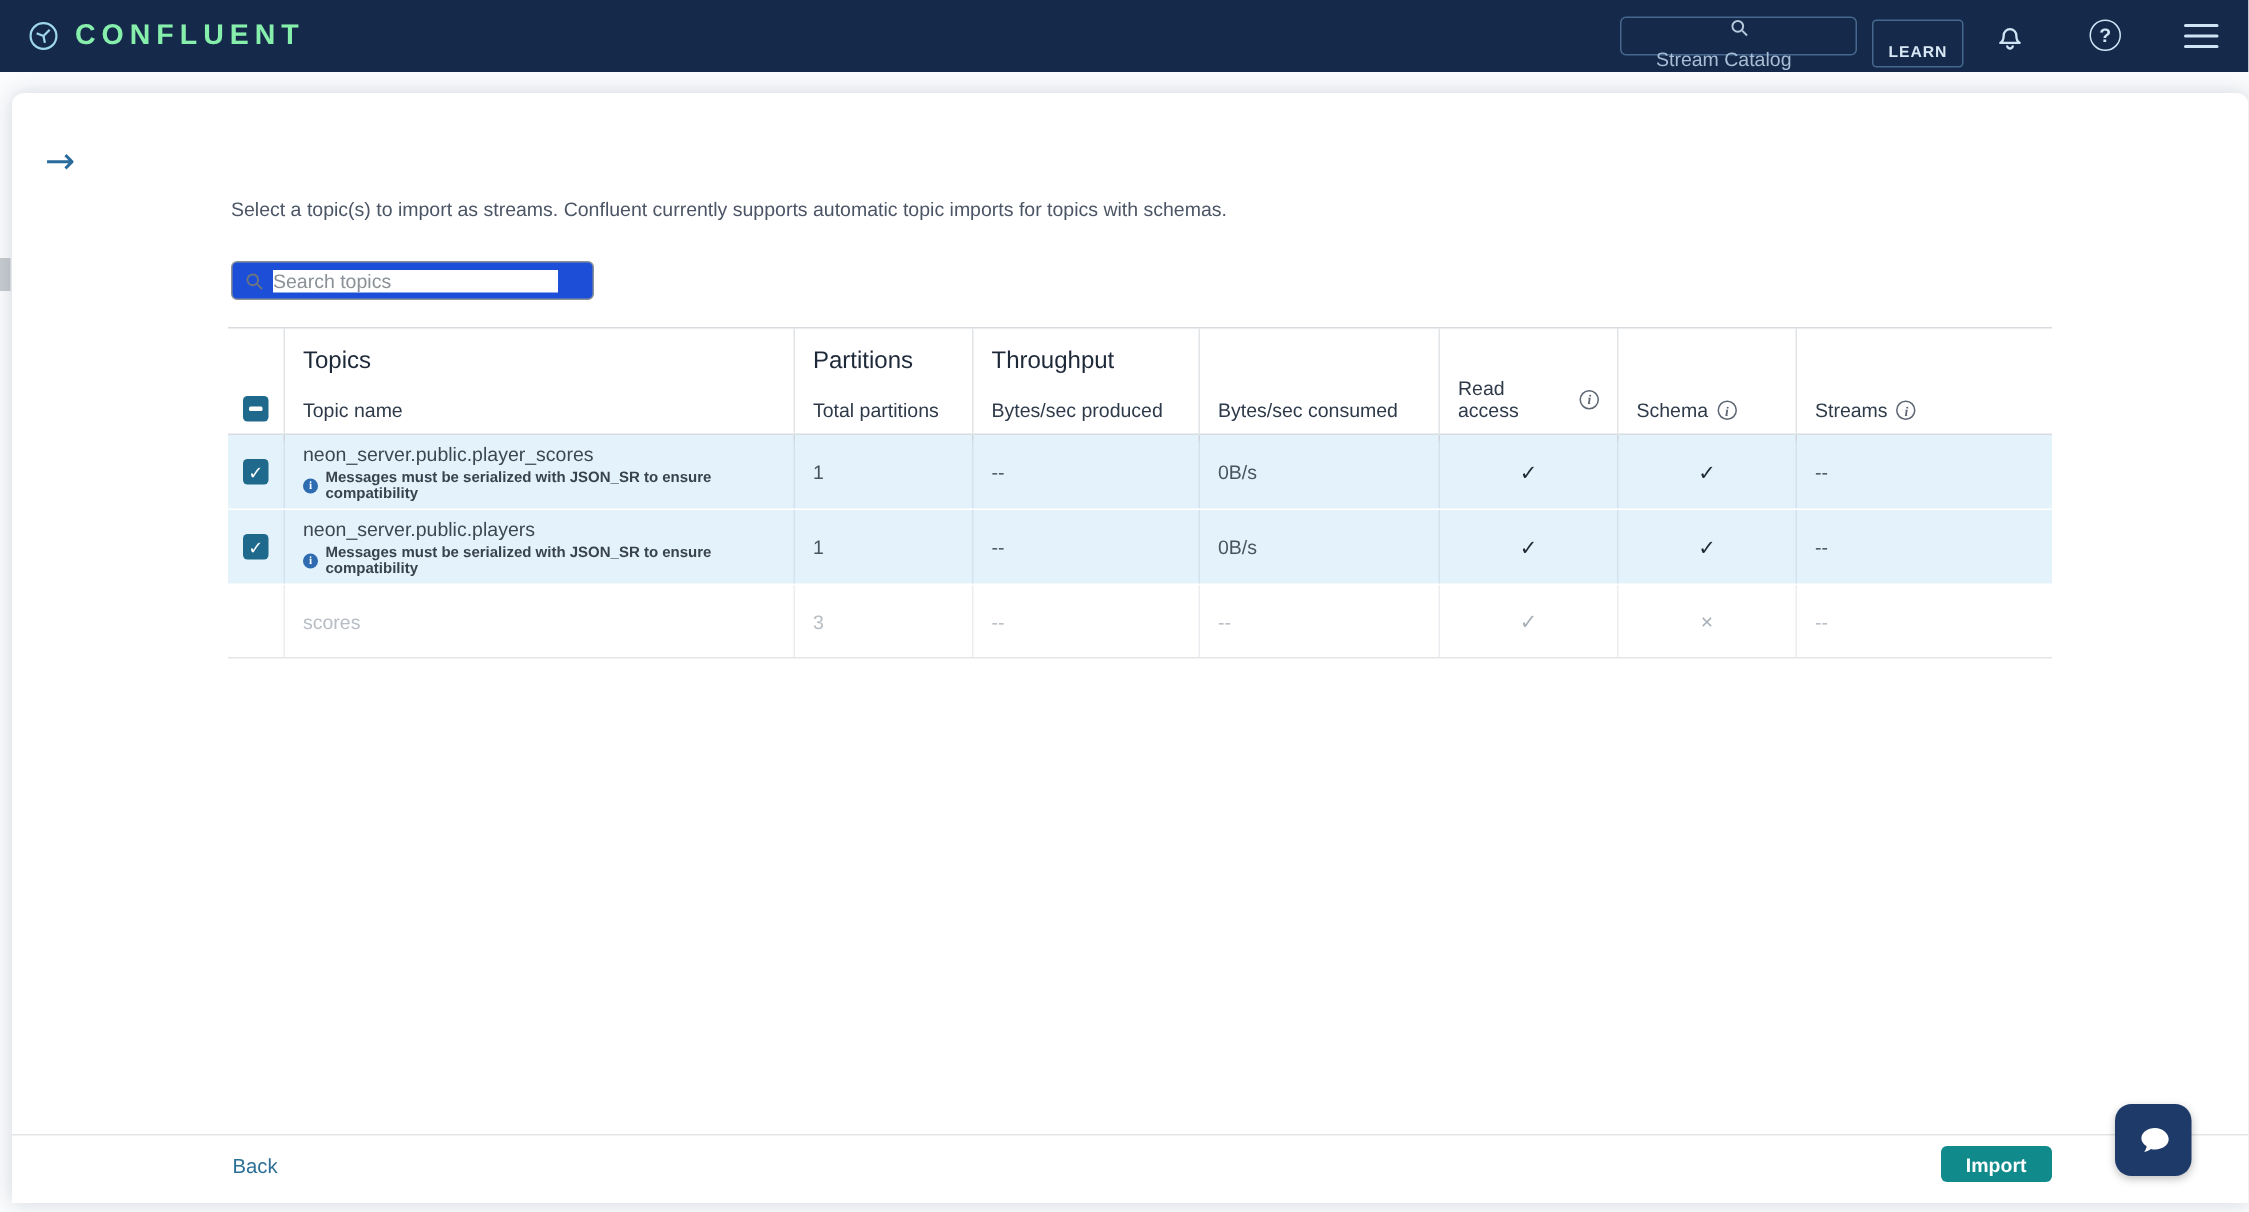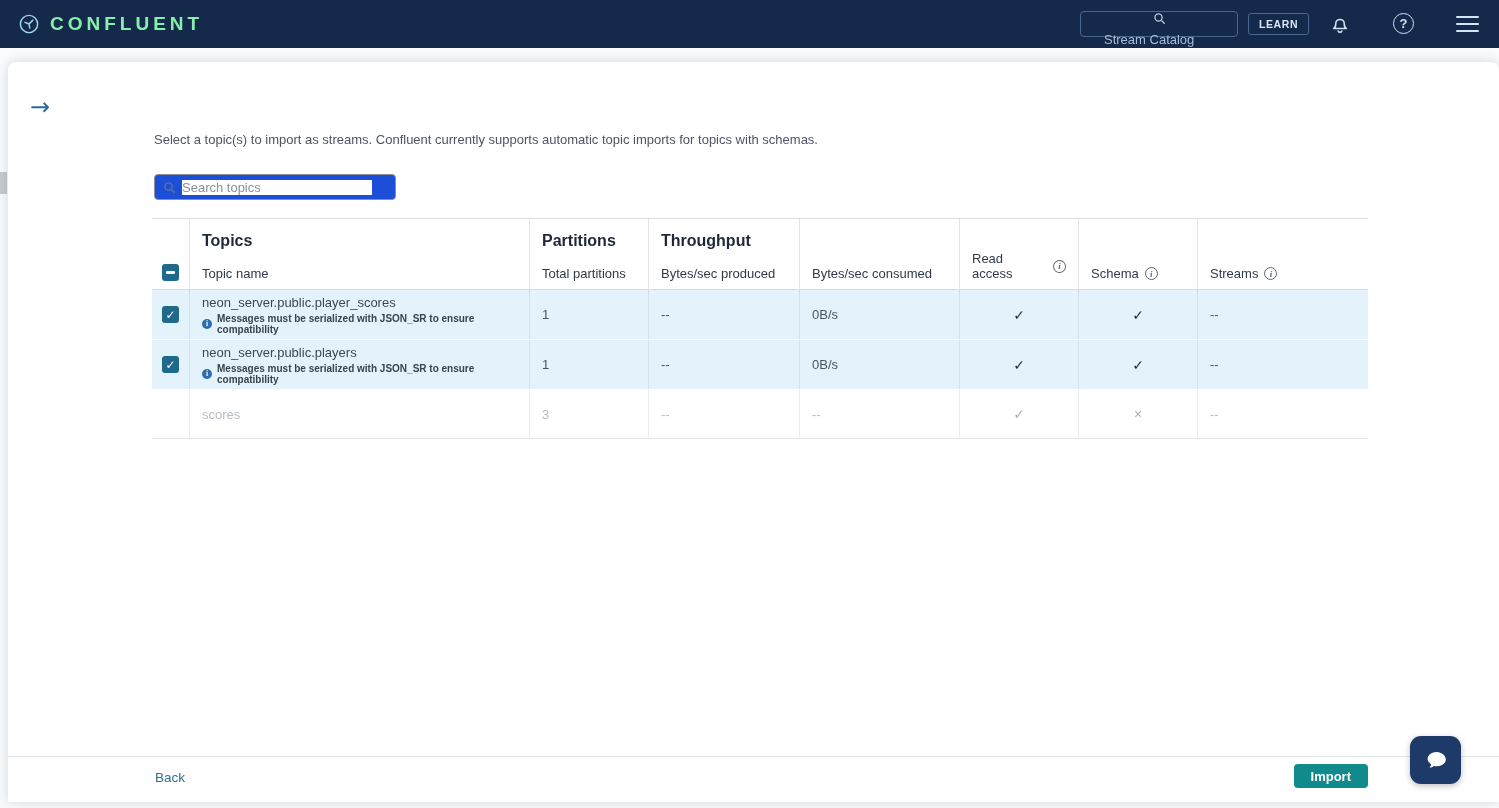--- a/index.html
+++ b/index.html
@@ -17,21 +17,21 @@
     display:flex; align-items:center; }
   .brand { display:flex; align-items:center; gap:10px; margin-left:18px; }
   .logo-circle { width:22px; height:22px; color:#9fd8ec; }
   .brand-name { color:#86efac; font-size:19px; font-weight:700; letter-spacing:4px; }
   .nav-search { position:absolute; left:1080px; top:11px; width:158px; height:26px;
     border:1px solid #47688e; border-radius:4px; display:flex; align-items:center; padding:0 8px; gap:7px;flex-direction:column; }
   .nav-search svg { width:13px; height:13px; color:#b7c9dc; flex:0 0 auto; }
   .nav-search input { background:transparent; border:none; outline:none; color:#c4d4e4; font-size:13px; width:110px;
     font-family:"Liberation Sans", sans-serif; }
   .nav-search input::placeholder { color:#a9bed4; }
-  .learn-btn { position:absolute; left:1248px; top:13px; height:22px; padding:4px 10px; background:transparent;
+  .learn-btn { position:absolute; left:1248px; top:13px; height:22px; padding:15px 10px; background:transparent;
     border:1px solid #47688e; border-radius:3px; color:#d7e7f4; font-size:10.5px; font-weight:700;
     letter-spacing:.6px; cursor:pointer; font-family:"Liberation Sans", sans-serif; }
   .nav-icon { position:absolute; top:13px; width:22px; height:22px; color:#cfe4f4; cursor:pointer; }
   .bell-pos { left:1329px; }
   .help-pos { left:1393px; width:21px; height:21px; border:1.6px solid #cfe4f4; border-radius:50%;
     display:flex; align-items:center; justify-content:center; font-size:13px; font-weight:700; }
   .hamburger { position:absolute; left:1456px; top:16px; width:23px; height:16px; cursor:pointer;
     display:flex; flex-direction:column; justify-content:space-between; }
   .hamburger span { display:block; height:2.4px; background:#cfe4f4; border-radius:2px; }
 
@@ -48,21 +48,21 @@
   .search-box input { border:none; outline:none; font-size:13px; color:#333; width:190px;
     font-family:"Liberation Sans", sans-serif; }
   .search-box input::placeholder { color:#8a9096; }
 
   
   .topics-table { position:absolute; left:144px; top:156px; width:1216px; }
   .thead, .tr { display:grid; grid-template-columns:37px 340px 119px 151px 160px 119px 119px 171px; }
   .thead { height:72px; border-top:1px solid #d8dce0; border-bottom:1px solid #d8dce0; }
   .th { display:flex; flex-direction:column; justify-content:space-between; padding:13px 12px 13px 12px; }
   .th + .th { border-left:1px solid #e1e5e8; }
-  .th-group { font-size:16px; font-weight:700; color:#1d2838; min-height:19px; }
+  .th-group { font-size:16px; font-weight:400; color:#1d2838; min-height:19px; }
   .th-sub { font-size:13px; color:#2e3a49; display:flex; align-items:center; }
   .c-check-h { align-items:flex-start; justify-content:flex-end; padding:0 0 13px 10px; }
   .info-circle { width:13px; height:13px; border:1px solid #5d6673; border-radius:50%; color:#5d6673;
     font-size:9px; font-weight:700; display:inline-flex; align-items:center; justify-content:center;
     margin-left:6px; font-family:"Liberation Serif", serif; font-style:italic; cursor:pointer; }
 
   .tr { height:50px; background:#fff; border-bottom:1px solid #eceff2; }
   .tr.selected { background:#e4f3fb; border-bottom:1px solid #ffffff; }
   .tr:last-child { border-bottom:1px solid #e3e6e9; height:49px; }
   .td { font-size:13px; color:#4a5460; display:flex; align-items:center; padding:0 12px; }

